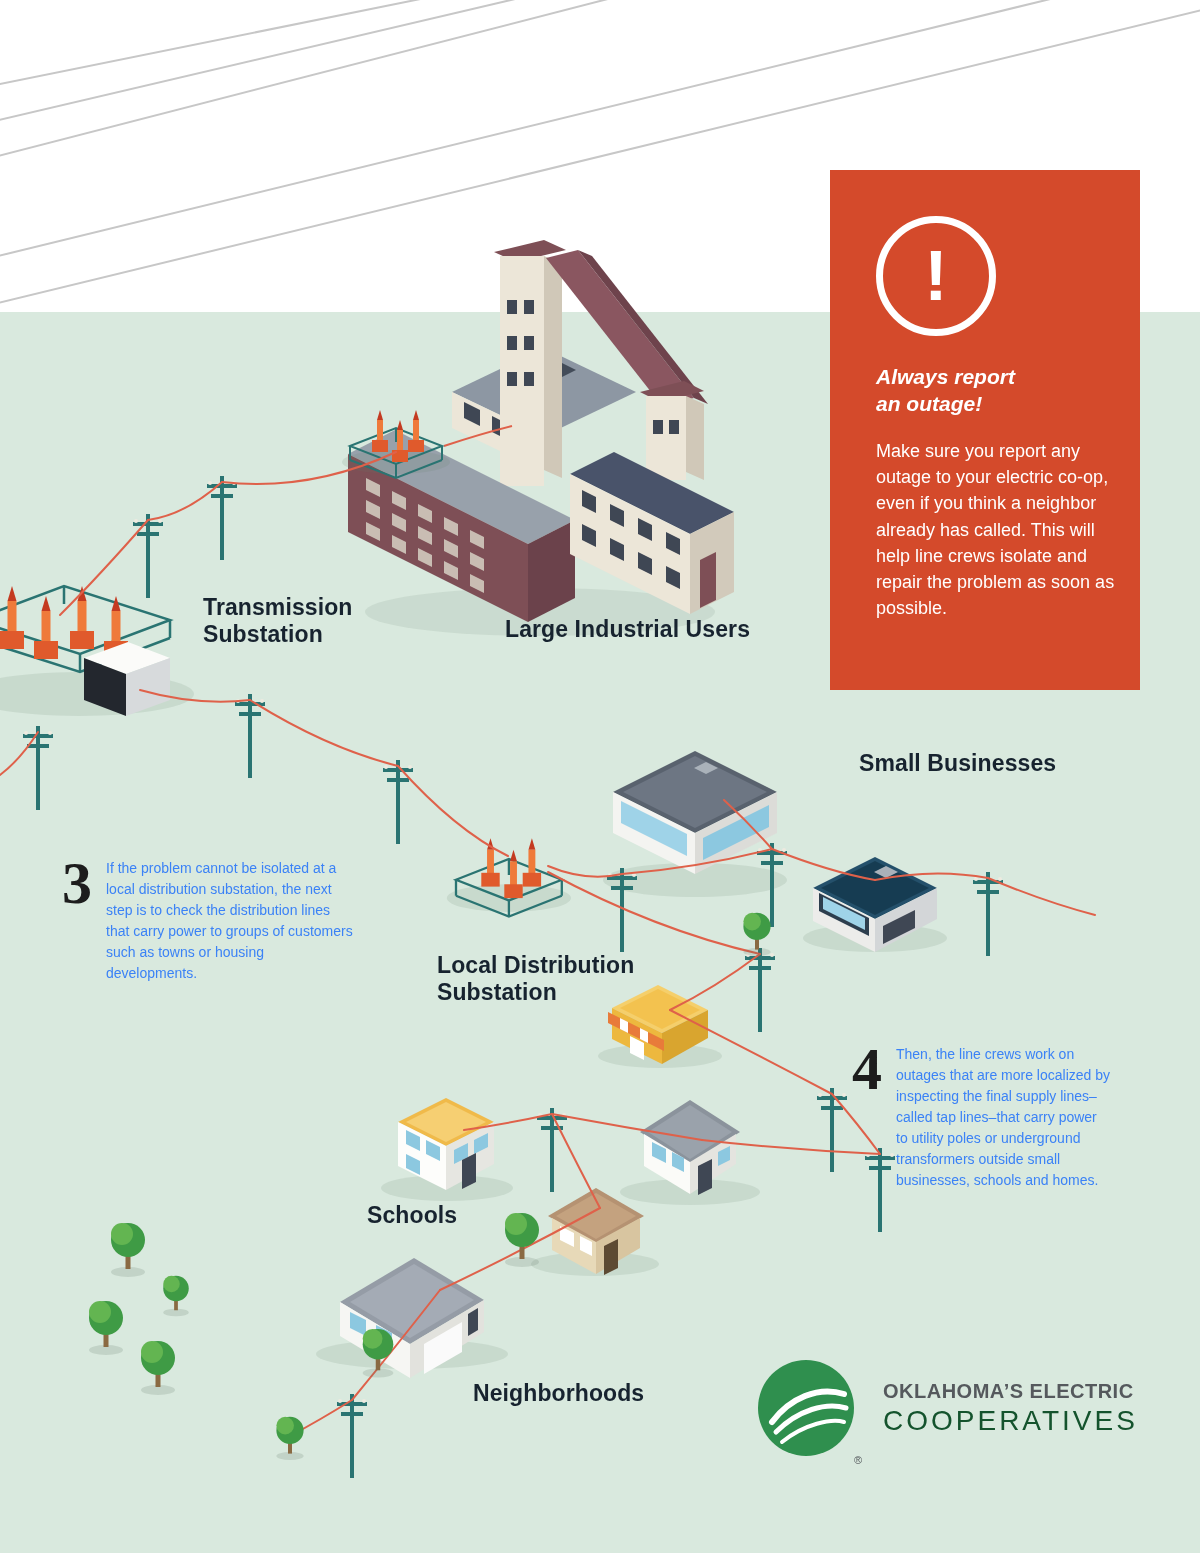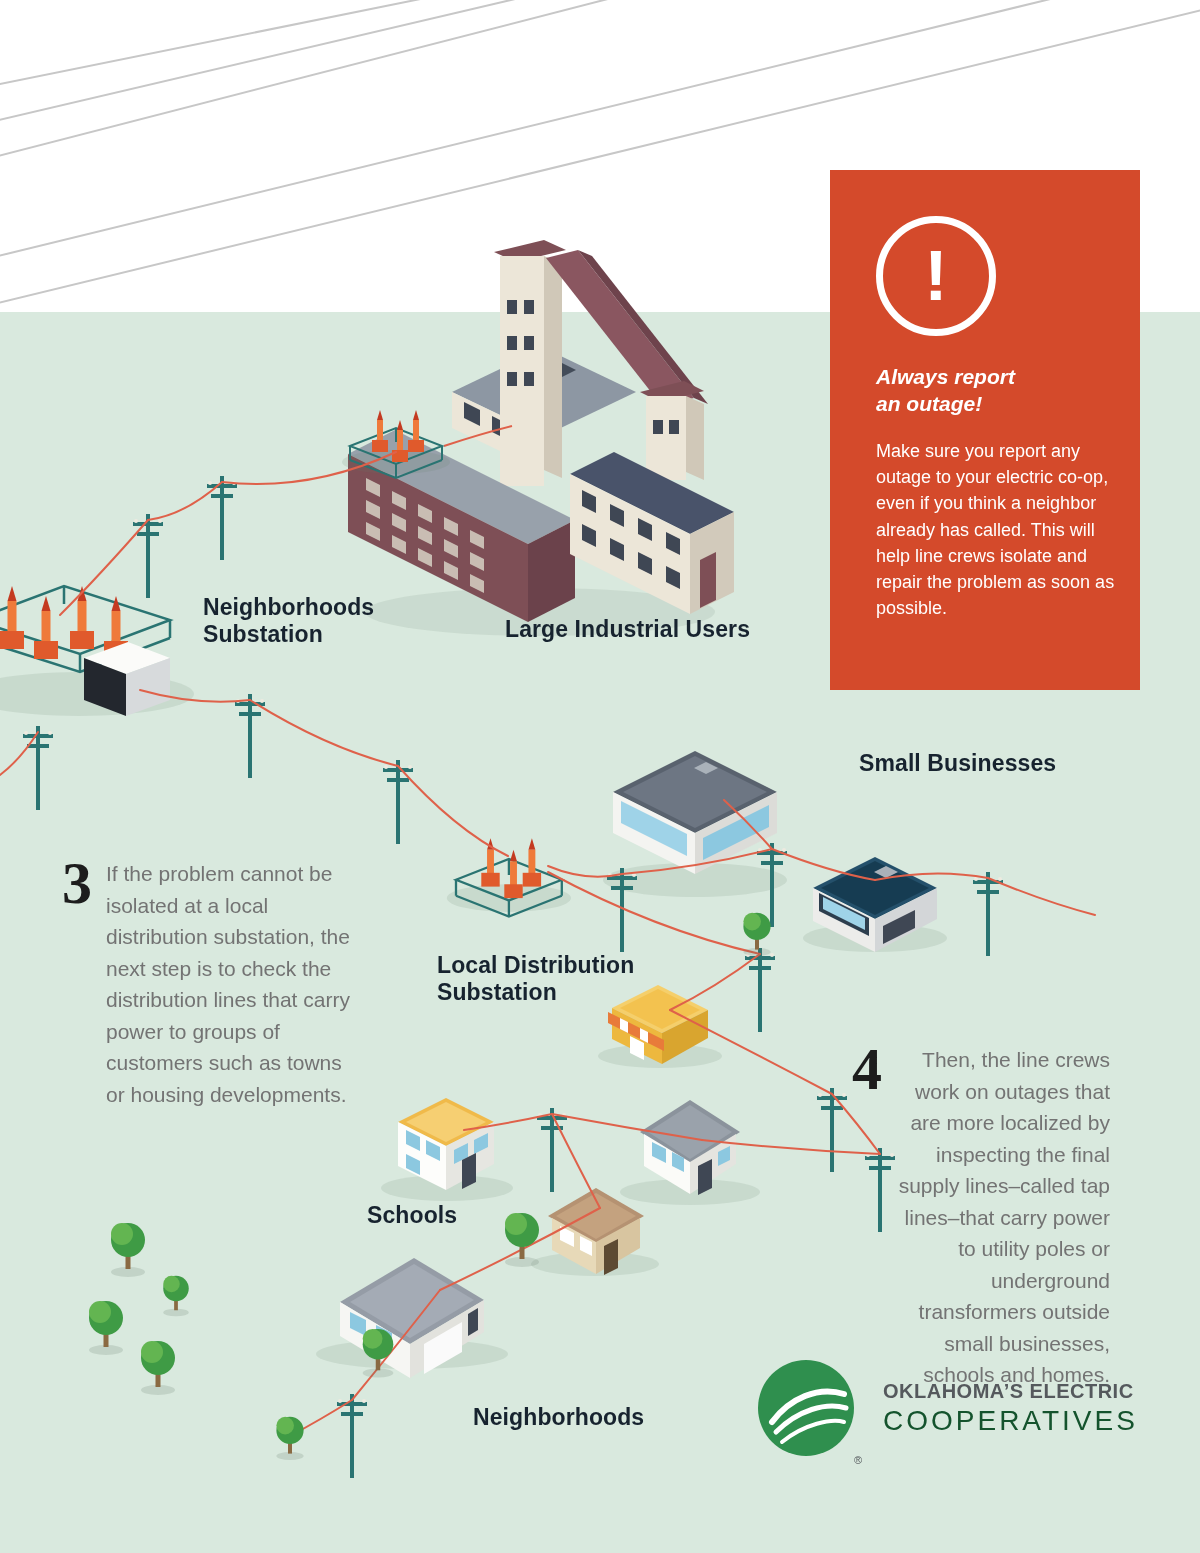--- a/index.html
+++ b/index.html
@@ -13,23 +13,23 @@
     position:absolute;font-weight:700;font-size:23px;color:#17232f;
     line-height:1.18;letter-spacing:.1px;
   }
   .nowrap{white-space:nowrap;}
 
   .step{position:absolute;display:flex;align-items:flex-start;}
   .step-number{
     font-family:"Liberation Serif",serif;font-weight:700;color:#1d1d1d;
     font-size:60px;line-height:.85;margin-right:14px;
   }
-  .step-text{font-size:21px;line-height:1.5;color:#737373;}
+  .step-text{font-size:14px;line-height:1.5;color:#3b82f6;}
   .step3 .step-text{width:250px;}
-  .step4 .step-text{width:214px;text-align:right;}
+  .step4 .step-text{width:214px;}
 
   .callout{
     position:absolute;left:830px;top:170px;width:310px;height:520px;
     background:#d44a2b;color:#ffffff;box-sizing:border-box;
     padding:46px 28px 0 46px;
   }
   .alert-ring{
     width:106px;height:106px;border:7px solid #ffffff;border-radius:50%;
     display:flex;align-items:center;justify-content:center;
     font-size:70px;font-weight:800;line-height:1;margin-bottom:28px;
@@ -315,31 +315,31 @@
       <use href="#tree" transform="translate(522,1232)"></use>
       <use href="#tree" transform="translate(128,1242)"></use>
       <use href="#tree" transform="translate(106,1320)"></use>
       <use href="#tree" transform="translate(158,1360)"></use>
       <use href="#tree" transform="translate(176,1290) scale(0.75)"></use>
       <use href="#tree" transform="translate(378,1346) scale(0.9)"></use>
       <use href="#tree" transform="translate(290,1432) scale(0.8)"></use>
     </g>
   </svg>
 
-  <div class="map-label" style="left:203px;top:594px;width:165px;">Neighborhoods Substation</div>
+  <div class="map-label" style="left:203px;top:594px;width:165px;">Transmission Substation</div>
 
   <div class="map-label nowrap" style="left:505px;top:616px;">Large Industrial Users</div>
 
   <div class="map-label nowrap" style="left:859px;top:750px;text-align:center;">Small Businesses</div>
 
   <div class="map-label" style="left:437px;top:952px;width:210px;">Local Distribution Substation</div>
 
   <div class="map-label nowrap" style="left:367px;top:1202px;">Schools</div>
 
-  <div class="map-label nowrap" style="left:473px;top:1380px;margin-top:24px;">Neighborhoods</div>
+  <div class="map-label nowrap" style="left:473px;top:1380px;">Neighborhoods</div>
 
   <div class="step step3" style="left:62px;top:858px;">
     <div class="step-number">3</div>
     <div class="step-text">If the problem cannot be isolated at a local distribution substation, the next step is to check the distribution lines that carry power to groups of customers such as towns or housing developments.</div>
   </div>
 
   <div class="step step4" style="left:852px;top:1044px;">
     <div class="step-number">4</div>
     <div class="step-text">Then, the line crews work on outages that are more localized by inspecting the final supply lines–called tap lines–that carry power to utility poles or underground transformers outside small businesses, schools and homes.</div>
   </div>

